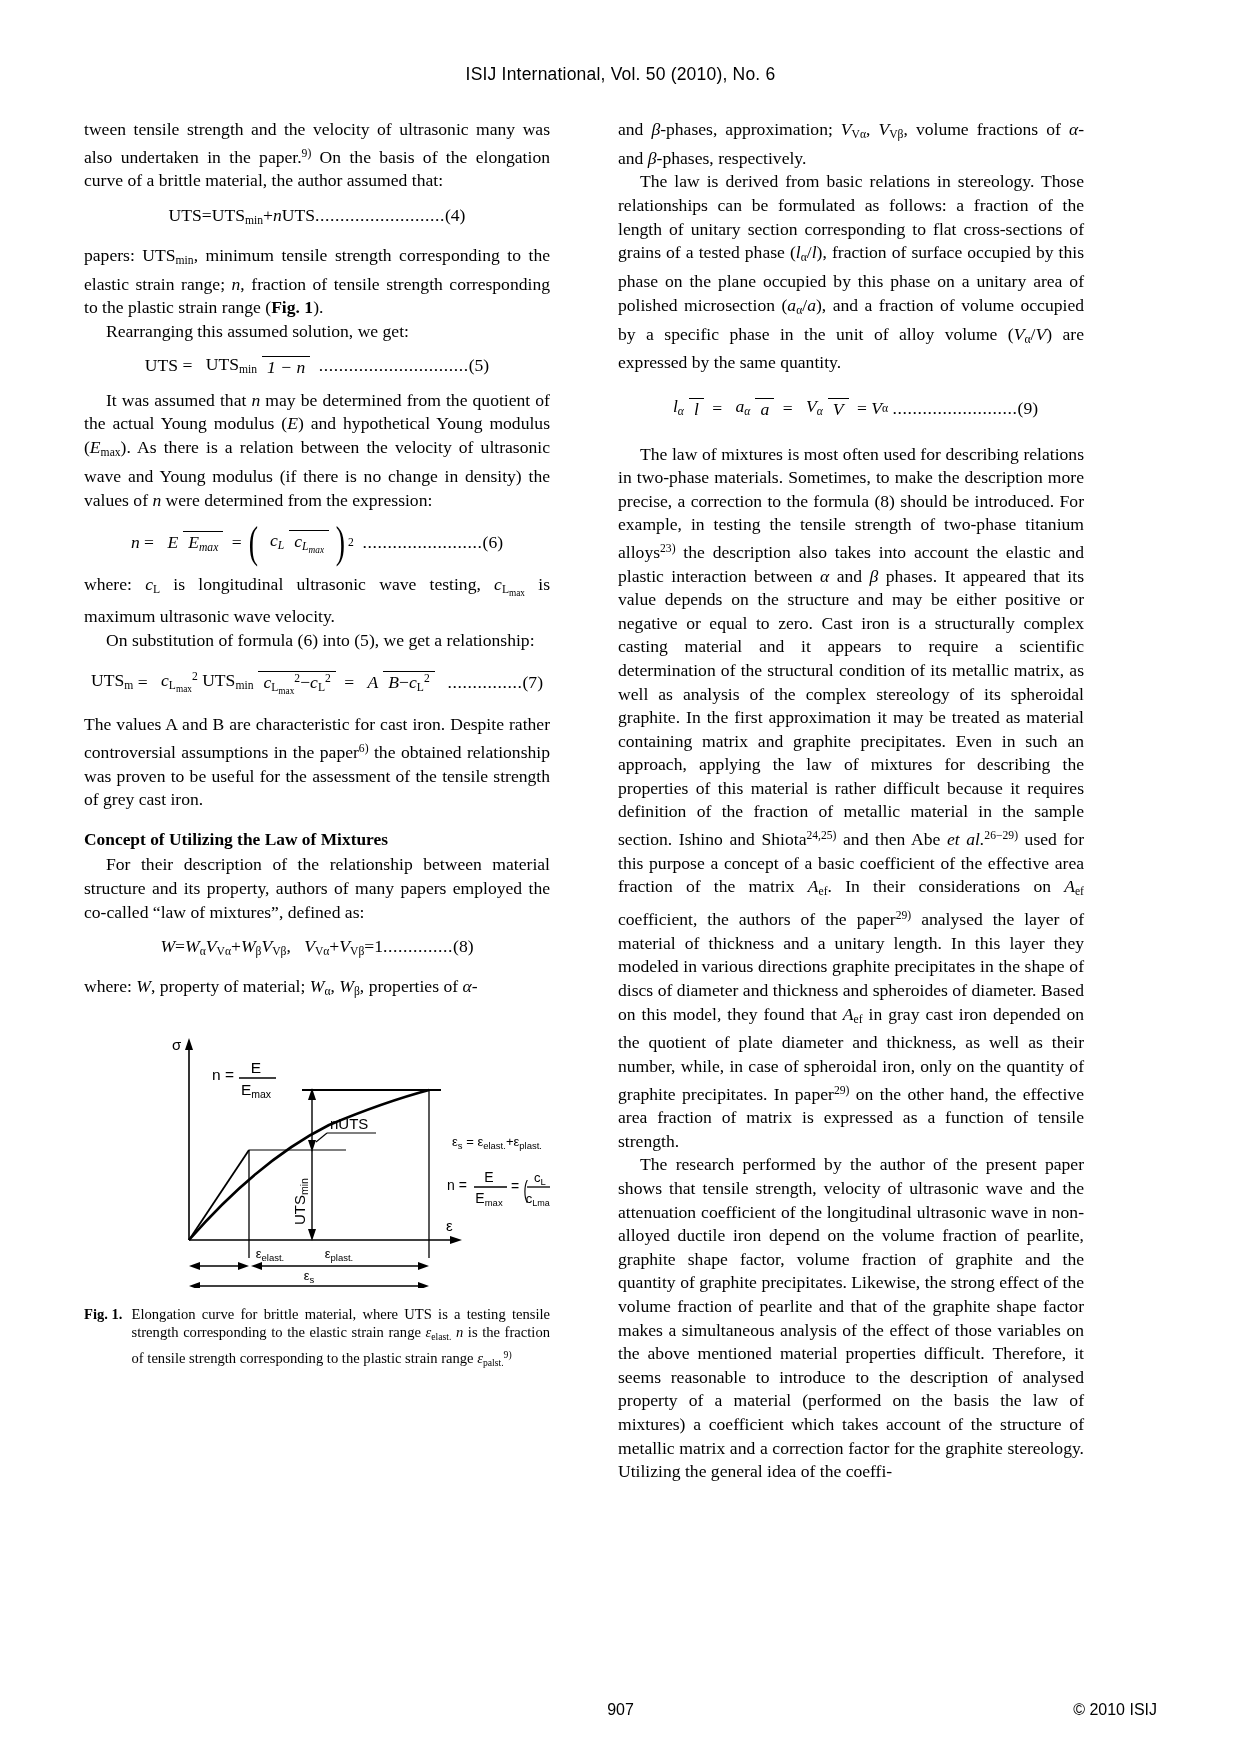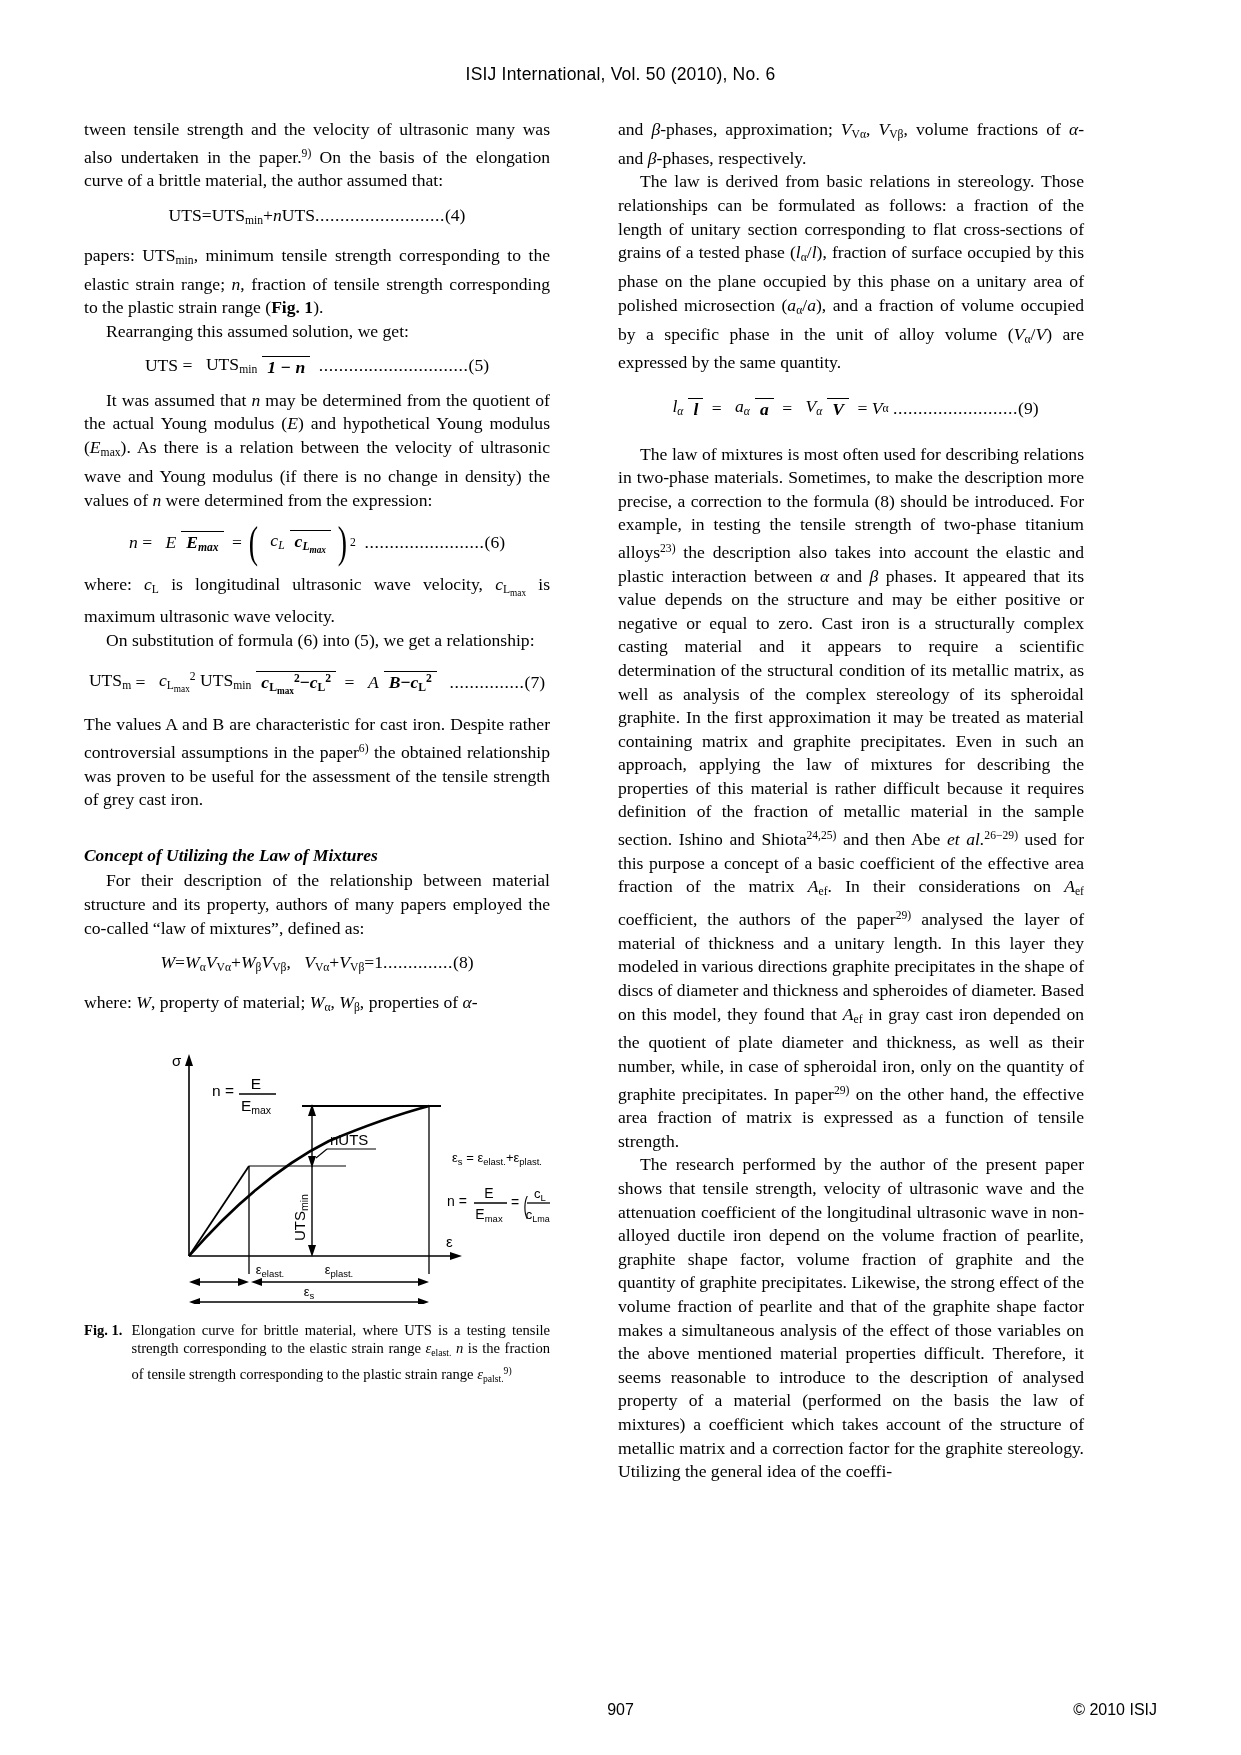--- a/index.html
+++ b/index.html
@@ -33,30 +33,30 @@
   .eq{
     text-align:center;margin:11px 0 11px 0;
     text-indent:0;
     font-size:17.6px;
   }
   .eq-row{display:flex;align-items:center;justify-content:center;gap:0px;}
   .dots{letter-spacing:.6px;}
   .frac{display:inline-flex;flex-direction:row;align-items:center;
         vertical-align:middle;margin:0 4px;line-height:1.08;}
   .frac .num{padding:0 5px 1px 5px;}
-  .frac .den{padding:1px 5px 0 5px;border-top:1.2px solid #000;font-weight:bold;}
+  .frac .den{padding:1px 5px 0 5px;border-top:1.2px solid #000;}
   .it{font-style:italic;}
   sub{font-size:.66em;vertical-align:-0.28em;}
   sup{font-size:.66em;vertical-align:0.52em;}
   sub sub{font-size:.8em;}
   .paren{
     display:inline-block;font-size:2.55em;line-height:.44;
     vertical-align:middle;font-weight:300;transform:scaleX(.62);
   }
-  .sect{font-weight:bold;margin:32px 0 2px 0;font-size:17.4px;font-style:italic;}
+  .sect{font-weight:bold;margin:16px 0 2px 0;font-size:17.4px;}
   .figwrap{margin-top:26px;}
   .figcap{
     font-size:14.6px;line-height:18.4px;
     margin-top:10px;text-align:justify;
   }
   .figcap .body{display:inline;}
   .caphang{display:flex;}
   .caphang .lbl{white-space:nowrap;font-weight:bold;padding-right:9px;}
   .footer{
     position:absolute;bottom:54px;left:84px;right:84px;
@@ -113,21 +113,21 @@
           <span class="paren">(</span>
           <span class="frac">
             <span class="num it"><span>c</span><sub>L</sub></span>
             <span class="den it"><span>c</span><sub><span>L</span><sub>max</sub></sub></span>
           </span>
           <span class="paren">)</span><sup style="vertical-align:1.15em;">2</sup>
           &nbsp;&nbsp;<span class="dots">........................</span><span>(6)</span>
         </span>
       </div>
 
-      <p><span>where: </span><span class="it">c</span><sub>L</sub><span> is longitudinal ultrasonic wave velocity, </span><span class="it">c</span><sub><span>L</span><sub>max</sub></sub><span> is maximum ultrasonic wave velocity.</span></p>
+      <p><span>where: </span><span class="it">c</span><sub>L</sub><span> is longitudinal ultrasonic wave testing, </span><span class="it">c</span><sub><span>L</span><sub>max</sub></sub><span> is maximum ultrasonic wave velocity.</span></p>
 
       <p class="ind">On substitution of formula (6) into (5), we get a relationship:</p>
 
       <div class="eq" style="margin-top:16px;margin-bottom:16px;">
         <span class="eq-row">
           <span><span>UTS</span><sub>m</sub></span>&nbsp;<span>=</span>&nbsp;
           <span class="frac">
             <span class="num"><span class="it">c</span><sub><span>L</span><sub>max</sub></sub><sup>2</sup>&nbsp;<span>UTS</span><sub>min</sub></span>
             <span class="den"><span class="it">c</span><sub><span>L</span><sub>max</sub></sub><sup>2</sup><span>−</span><span class="it">c</span><sub>L</sub><sup>2</sup></span>
           </span>

